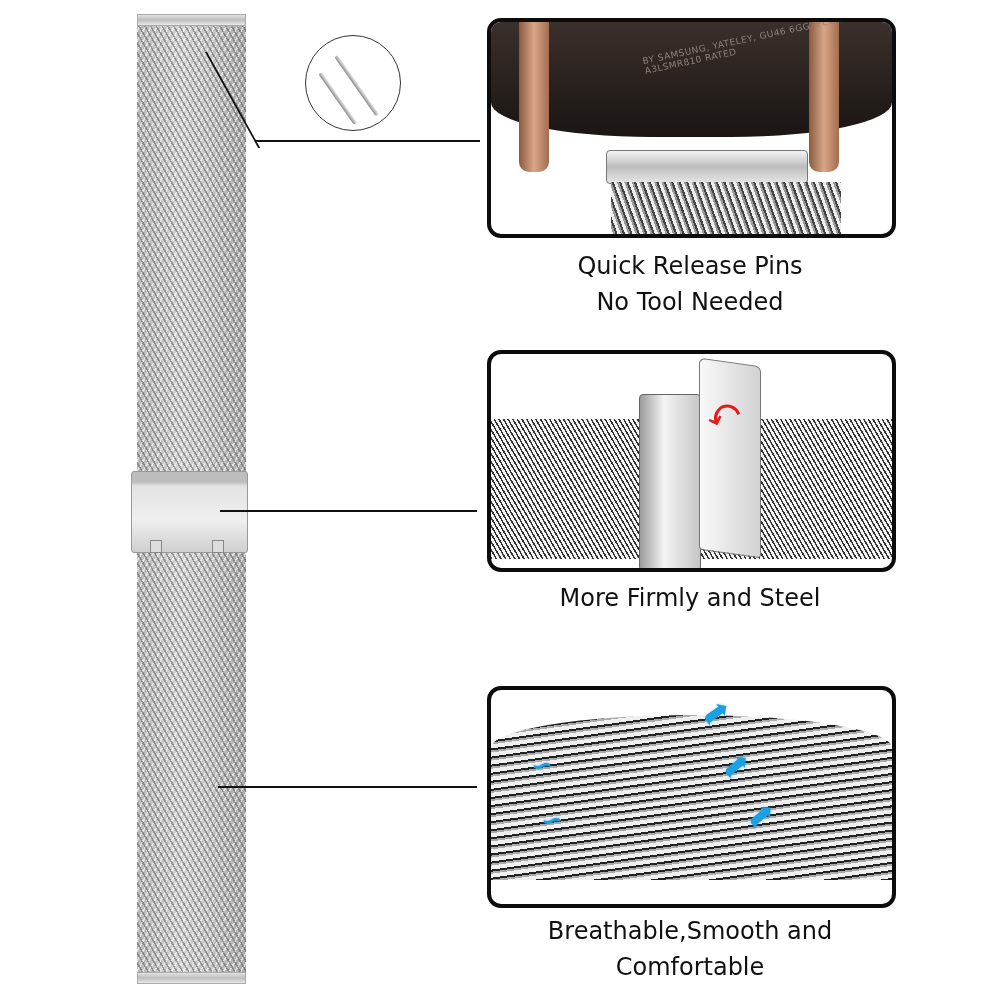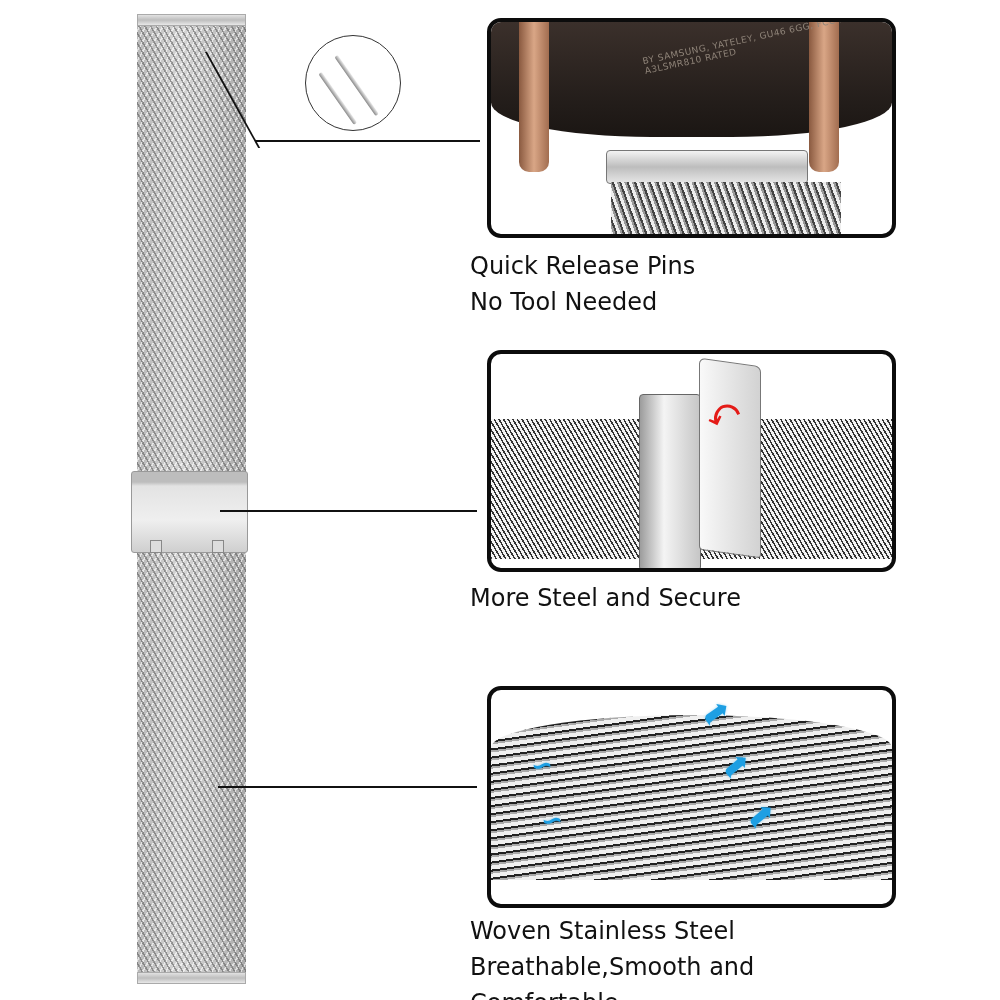--- a/index.html
+++ b/index.html
@@ -11,21 +11,21 @@
       linear-gradient(90deg,#b8b8b8,#d6d6d6 40%,#c4c4c4 70%,#a9a9a9);
   }
   .strap-end{position:absolute;left:137px;width:109px;height:12px;background:linear-gradient(#e2e2e2,#bdbdbd,#e8e8e8);border:1px solid #aaa;box-sizing:border-box;}
   .clasp{position:absolute;left:131px;top:471px;width:117px;height:82px;border:1px solid #999;border-radius:3px;box-sizing:border-box;
     background:linear-gradient(#bdbdbd 0 10px,#e3e3e3 14px,#efefef 60%,#cfcfcf);}
   .hinge{position:absolute;top:540px;width:12px;height:13px;border:1px solid #888;background:#ddd;box-sizing:border-box;}
   .pins-circle{position:absolute;left:305px;top:35px;width:96px;height:96px;border:1.5px solid #333;border-radius:50%;box-sizing:border-box;background:#fff;}
   .pin{position:absolute;height:4px;background:linear-gradient(#eee,#888);border-radius:2px;transform-origin:left center;}
   .leader{position:absolute;background:#111;}
   .panel{position:absolute;left:487px;width:409px;border:4px solid #0c0c0c;border-radius:14px;box-sizing:border-box;background:#fff;overflow:hidden;}
-  .caption{position:absolute;left:470px;width:440px;font-size:24px;line-height:36px;color:#111;}
+  .caption{position:absolute;left:470px;width:440px;text-align:center;font-size:24px;line-height:36px;color:#111;}
   
   .p1-watch{position:absolute;left:0;top:0;width:100%;height:115px;background:linear-gradient(#3b302b,#231d1a 70%,#1b1613);border-radius:0 0 40% 40% / 0 0 30% 30%;}
   .p1-lug{position:absolute;top:0;width:30px;height:150px;background:linear-gradient(90deg,#8a5a40,#d9a686,#a26d50);border-radius:0 0 10px 10px;}
   .p1-engr{position:absolute;left:150px;top:8px;color:#8e8378;font-size:9px;transform:rotate(-12deg);letter-spacing:.5px;}
   .p1-bar{position:absolute;left:115px;top:128px;width:200px;height:32px;background:linear-gradient(#f3f3f3,#bdbdbd 50%,#e6e6e6);border:1px solid #777;border-radius:4px;}
   .p1-mesh{position:absolute;left:120px;top:160px;width:230px;height:60px;
     background:repeating-linear-gradient(70deg,#444 0 2px,#eee 2px 5px,#999 5px 7px);}
   
   .p2-mesh{position:absolute;left:0;top:65px;width:100%;height:140px;
     background:repeating-linear-gradient(60deg,#333 0 1.5px,#f4f4f4 1.5px 4px),#ddd;}
@@ -70,27 +70,26 @@
   <div>No Tool Needed</div>
 </div>
 
 <div class="panel" style="top:350px;height:222px">
   <div class="p2-mesh"></div>
   <div class="p2-buckle"></div>
   <div class="p2-flap"></div>
   <div class="p2-arrow">⤺</div>
 </div>
 <div class="caption" style="top:580px">
-  <div>More Steel and Secure</div>
+  <div>More Firmly and Steel</div>
 </div>
 
 <div class="panel" style="top:686px;height:222px">
   <div class="p3-mesh"></div>
   <div class="p3-arrow" style="left:210px;top:2px;transform:rotate(-35deg)">➦</div>
   <div class="p3-arrow" style="left:230px;top:55px;transform:rotate(-40deg)">➦</div>
   <div class="p3-arrow" style="left:255px;top:105px;transform:rotate(-40deg)">➦</div>
   <div class="p3-arrow" style="left:40px;top:60px;font-size:26px;transform:rotate(-10deg)">∽</div>
   <div class="p3-arrow" style="left:50px;top:115px;font-size:26px;transform:rotate(-10deg)">∽</div>
 </div>
 <div class="caption" style="top:913px">
-  <div>Woven Stainless Steel</div>
   <div>Breathable,Smooth and Comfortable</div>
 </div>
 
 </body></html>

